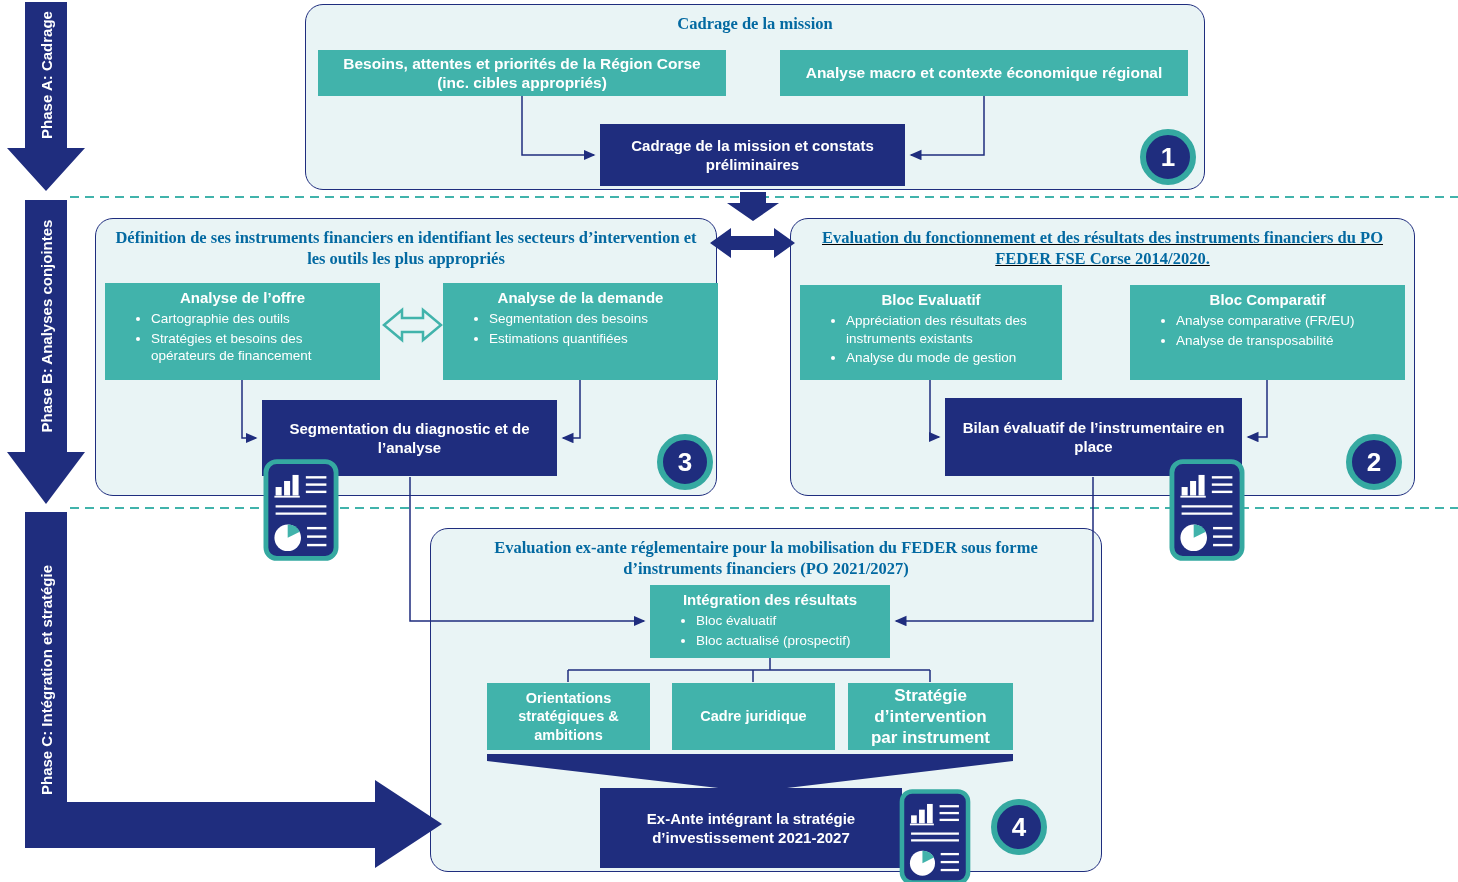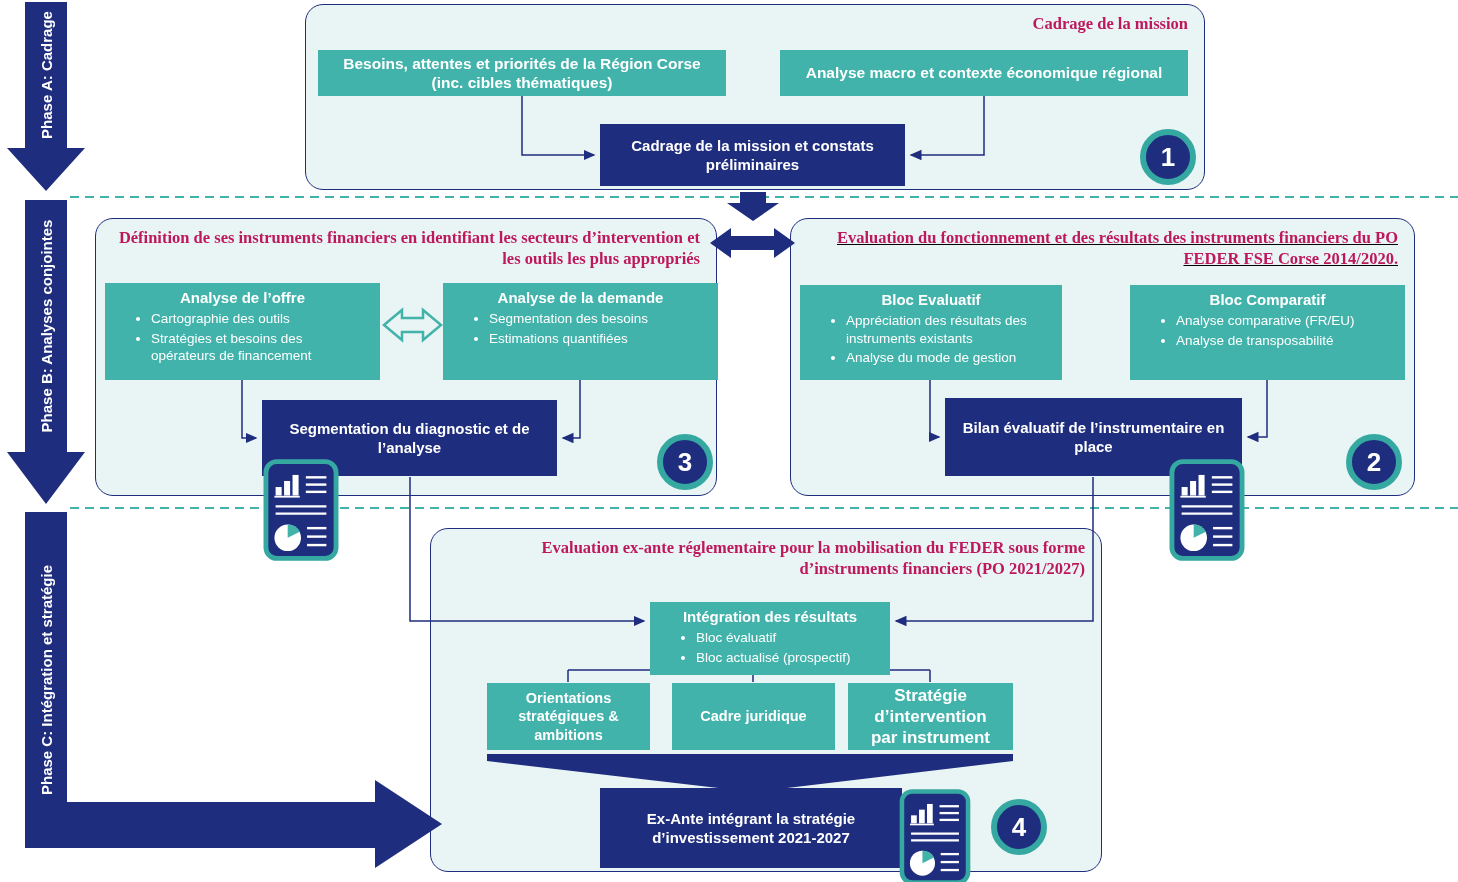--- a/index.html
+++ b/index.html
@@ -1,21 +1,21 @@
 <!DOCTYPE html>
 <html><head>
 <meta charset="utf-8">
 <style>
   html,body{margin:0;padding:0;background:#fff;}
   .canvas{position:relative;width:1458px;height:882px;background:#ffffff;
           font-family:"Liberation Sans",sans-serif;overflow:hidden;}
   .container{position:absolute;background:#e9f4f5;border:1.5px solid #1f2d7e;
              border-radius:18px;z-index:1;box-sizing:border-box;}
   .ctitle{font-family:"Liberation Serif",serif;font-weight:bold;font-size:16.5px;
-          color:#be185d;text-align:right;margin:9px 16px 0;line-height:1.25;}
+          color:#0369a1;text-align:center;margin:9px 16px 0;line-height:1.25;}
   .overlay{position:absolute;left:0;top:0;z-index:2;pointer-events:none;}
   .tbox{position:absolute;background:#41b3ab;color:#fff;font-weight:bold;display:flex;
         align-items:center;justify-content:center;text-align:center;z-index:3;
         font-size:15.5px;line-height:1.25;padding:4px 12px;box-sizing:border-box;}
   .tbox2{position:absolute;background:#41b3ab;color:#fff;z-index:3;box-sizing:border-box;
          padding:6px 25px 4px;}
   .t2title{font-weight:bold;text-align:center;font-size:15px;margin-bottom:3px;}
   .tbox2 ul{margin:4px;padding-left:17px;font-size:13.5px;line-height:1.3;}
   .tbox2 li{margin:0 0 2px;}
   .nbox{position:absolute;background:#1f2d7e;color:#fff;font-weight:bold;display:flex;
@@ -83,21 +83,21 @@
 
     <path d="M770,658 V670 M568,670 H930 M568,670 V682 M753,670 V682 M930,670 V682" stroke="#1f2d7e" stroke-width="1.5" fill="none"></path>
 
     <polygon points="487,754 1013,754 1013,761 762,791 744,791 487,761" fill="#1f2d7e"></polygon>
   </svg>
 
   <div class="vlabel" style="left:-29px;top:54px;width:150px;height:42px;">Phase A: Cadrage</div>
   <div class="vlabel" style="left:-80px;top:305px;width:252px;height:42px;">Phase B: Analyses conjointes</div>
   <div class="vlabel" style="left:-122px;top:659px;width:336px;height:42px;">Phase C: Intégration et stratégie</div>
 
-  <div class="tbox" style="left:318px;top:50px;width:408px;height:46px;">Besoins, attentes et priorités de la Région Corse (inc. cibles thématiques)</div>
+  <div class="tbox" style="left:318px;top:50px;width:408px;height:46px;">Besoins, attentes et priorités de la Région Corse (inc. cibles appropriés)</div>
   <div class="tbox" style="left:780px;top:50px;width:408px;height:46px;">Analyse macro et contexte économique régional</div>
   <div class="nbox" style="left:600px;top:124px;width:305px;height:62px;">Cadrage de la mission et constats préliminaires</div>
   <div class="badge" style="left:1140px;top:129px;">1</div>
 
   <div class="tbox2" style="left:105px;top:283px;width:275px;height:97px;">
     <div class="t2title">Analyse de l’offre</div>
     <ul>
       <li>Cartographie des outils</li>
       <li>Stratégies et besoins des opérateurs de financement</li>
     </ul>
@@ -122,21 +122,21 @@
   <div class="tbox2" style="left:800px;top:285px;width:262px;height:95px;">
     <div class="t2title">Bloc Evaluatif</div>
     <ul>
       <li>Appréciation des résultats des instruments existants</li>
       <li>Analyse du mode de gestion</li>
     </ul>
   </div>
   <div class="nbox" style="left:945px;top:398px;width:297px;height:78px;">Bilan évaluatif de l’instrumentaire en place</div>
   <div class="badge" style="left:1346px;top:434px;">2</div>
 
-  <div class="tbox2" style="left:650px;top:602px;width:240px;height:73px;">
+  <div class="tbox2" style="left:650px;top:585px;width:240px;height:73px;">
     <div class="t2title">Intégration des résultats</div>
     <ul>
       <li>Bloc évaluatif</li>
       <li>Bloc actualisé (prospectif)</li>
     </ul>
   </div>
 
   <div class="tbox" style="left:487px;top:683px;width:163px;height:67px;font-size:14.5px;">Orientations stratégiques &amp; ambitions</div>
   <div class="tbox" style="left:672px;top:683px;width:163px;height:67px;font-size:14.5px;">Cadre juridique</div>
   <div class="tbox" style="left:848px;top:683px;width:165px;height:67px;font-size:17px;">Stratégie d’intervention par instrument</div>

